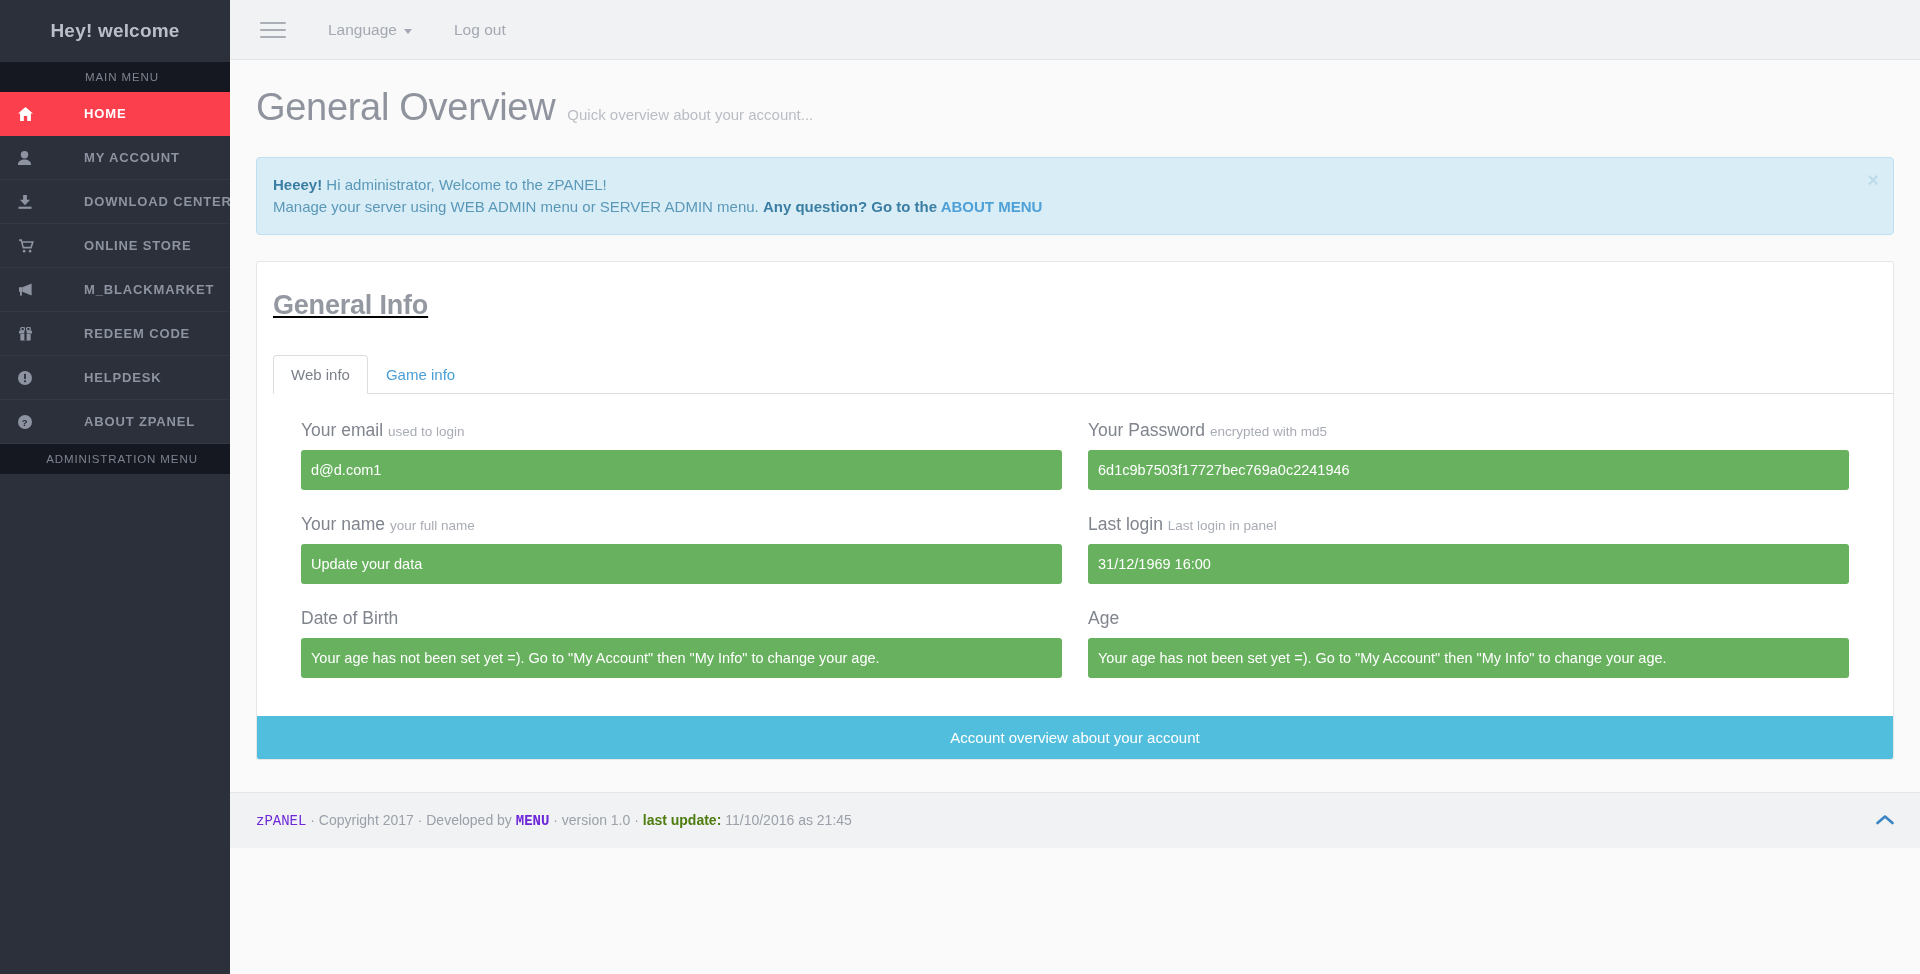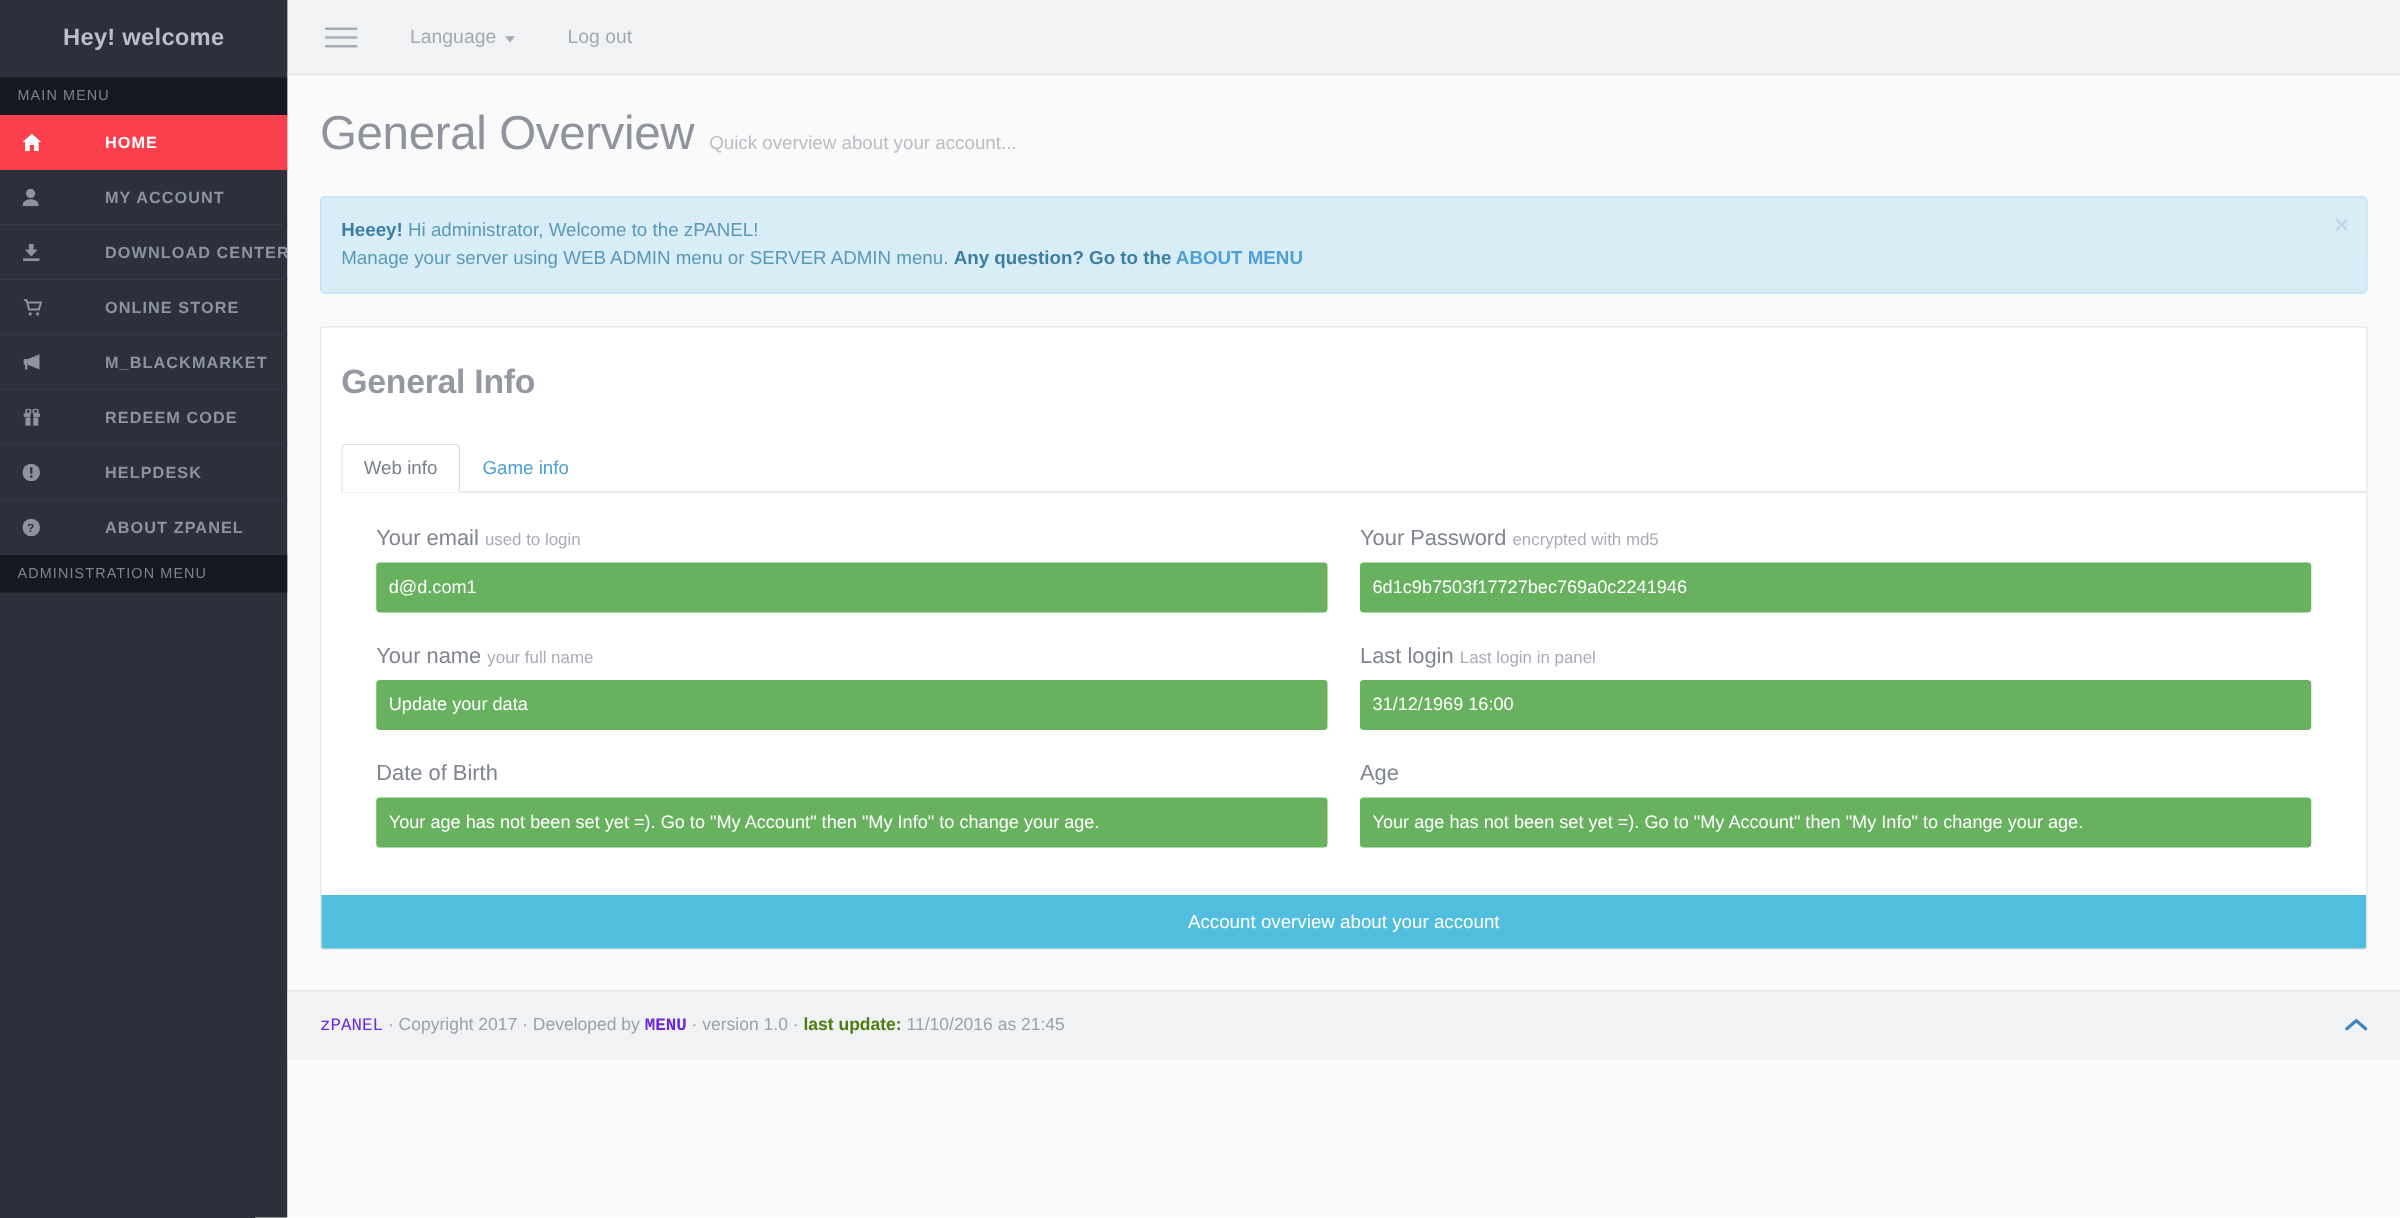--- a/index.html
+++ b/index.html
@@ -10,20 +10,21 @@
     background: #ffffff;
     font-family: "Liberation Sans", sans-serif;
     overflow: hidden;
   }
 
   
   #sidebar {
     position: absolute; left: 0; top: 0;
     width: 230px; height: 974px;
     background: #2b303b;
+    text-align: center;
   }
   .brand {
     height: 62px;
     display: flex; align-items: center; justify-content: center;
     color: #b9bec8;
     font-size: 19px;
     font-weight: bold;
     letter-spacing: .2px;
     background: #2b303b;
   }
@@ -152,20 +153,21 @@
   
   .panel {
     margin: 26px 26px 0 26px;
     background: #ffffff;
     border: 1px solid #e6e6e6;
     border-radius: 3px;
     overflow: hidden;
   }
   .panel-heading {
     padding: 28px 0 4px 16px;
+    text-decoration: underline;
   }
   .panel-heading h2 {
     margin: 0;
     font-size: 27px;
     color: #9498a1;
     font-weight: bold;
     letter-spacing: -.2px;
   }
 
   

